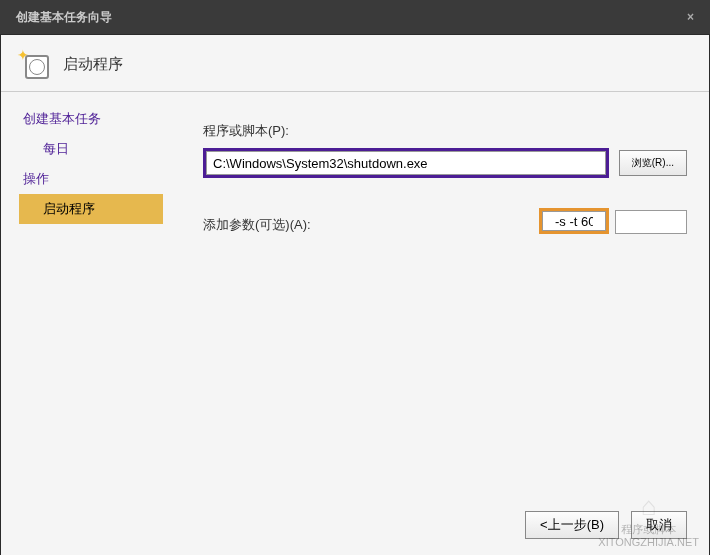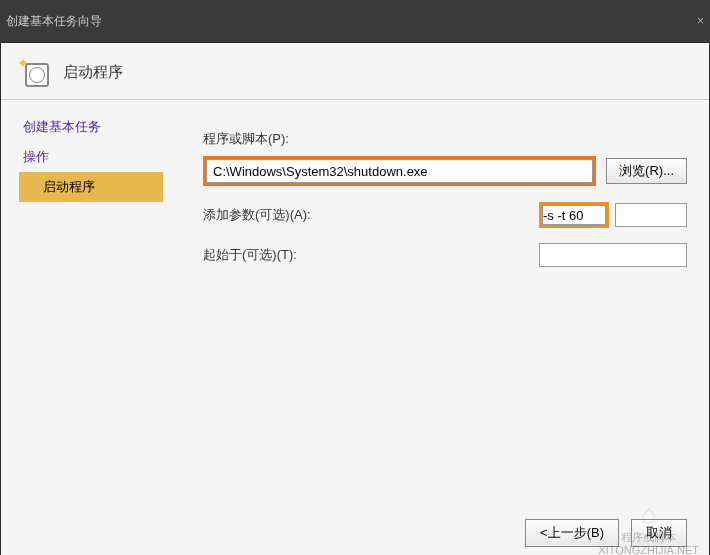--- a/index.html
+++ b/index.html
@@ -7,25 +7,26 @@
       font-family: "Microsoft YaHei", "SimSun", Arial, sans-serif;
       font-size: 13px;
       background: #3a3a3a;
       width: 710px;
       height: 555px;
       overflow: hidden;
     }
     .titlebar {
       background: #3a3a3a;
       color: #ccc;
-      height: 42px;
-      display: flex;
-      align-items: center;
-      padding: 0 6px;
+      height: 34px;
+      display: flex;
+      align-items: center;
+      padding: 0 16px;
       justify-content: space-between;
+      font-weight: bold;
     }
     .titlebar span { font-size: 12px; }
     .close-x { color: #aaa; font-size: 14px; cursor: pointer; }
     .content {
       background: #f5f5f5;
       height: 522px;
       border: 1px solid #2a2a2a;
       position: relative;
     }
     .header-section {
@@ -99,48 +100,48 @@
       margin-bottom: 10px;
       min-height: 30px;
     }
     .form-label {
       width: 130px;
       font-size: 13px;
       color: #333;
     }
     .program-row { display:flex; align-items:center; gap: 10px; }
     .program-input-wrap {
-      border: 3px solid #f97316;
+      border: 3px solid #4c1d95;
       padding: 0;
       flex: 1;
     }
     .input-text {
       width: 100%;
       height: 24px;
       border: 1px solid #999;
       background: #fff;
       padding: 2px 6px;
       font-size: 13px;
       font-family: inherit;
     }
     .browse-btn {
       height: 26px;
       padding: 0 12px;
       border: 1px solid #888;
       background: linear-gradient(#fdfdfd,#e8e8e8);
-      font-size: 13px;
+      font-size: 10px;
       cursor: pointer;
       font-family: inherit;
     }
     .args-box {
       border: 3px solid #e5942f;
       width: 70px;
       margin-left: auto;
     }
-    .args-box input { width:100%; height:20px; border:1px solid #999; font-size:13px; text-align:left; padding:0 0; font-family: inherit; }
+    .args-box input { width:100%; height:20px; border:1px solid #999; font-size:13px; text-align:left; padding:0 12px; font-family: inherit; }
     .args-extra { width: 72px; height: 24px; border:1px solid #999; background:#fff; margin-left: 6px; }
     .startin-input { width: 148px; height: 24px; border:1px solid #999; background:#fff; margin-left:auto; }
     .footer {
       position: absolute;
       bottom: 16px;
       right: 22px;
       display: flex;
       gap: 12px;
       align-items: center;
     }
@@ -182,47 +183,43 @@
       <span class="star">✦</span>
       <span class="clock"></span>
     </div>
     <div class="header-title">启动程序</div>
   </div>
   <div class="divider"></div>
 
   <div class="main-area">
     <div class="sidebar">
       <div class="sidebar-item">创建基本任务</div>
+      <div class="sidebar-item sub">每日</div>
       <div class="sidebar-item">操作</div>
       <div class="sidebar-item sub selected">启动程序</div>
     </div>
 
     <div class="form-area">
       <div class="form-label" style="margin-bottom:8px;margin-top:12px;">程序或脚本(P):</div>
       <div class="program-row">
         <div class="program-input-wrap">
           <input class="input-text" type="text" value="C:\Windows\System32\shutdown.exe" style="">
         </div>
         <button class="browse-btn">浏览(R)...</button>
       </div>
 
-      <div class="form-row" style="margin-top:14px;">
+      <div class="form-row" style="margin-top:26px;align-items:flex-end;">
         <div class="form-label">添加参数(可选)(A):</div>
         <div style="flex:1;"></div>
         <div class="args-box">
           <input type="text" value="-s -t 60" style="">
         </div>
         <input class="args-extra" type="text" style="">
       </div>
 
-      <div class="form-row">
-        <div class="form-label">起始于(可选)(T):</div>
-        <div style="flex:1;"></div>
-        <input class="startin-input" type="text" value="" style="">
-      </div>
     </div>
   </div>
 
   <div class="footer">
     <button class="nav-btn">&lt;上一步(B)</button>
     <button class="nav-btn">取消</button>
   </div>
 
   <div class="watermark">
     <div class="wm-house">⌂</div>

